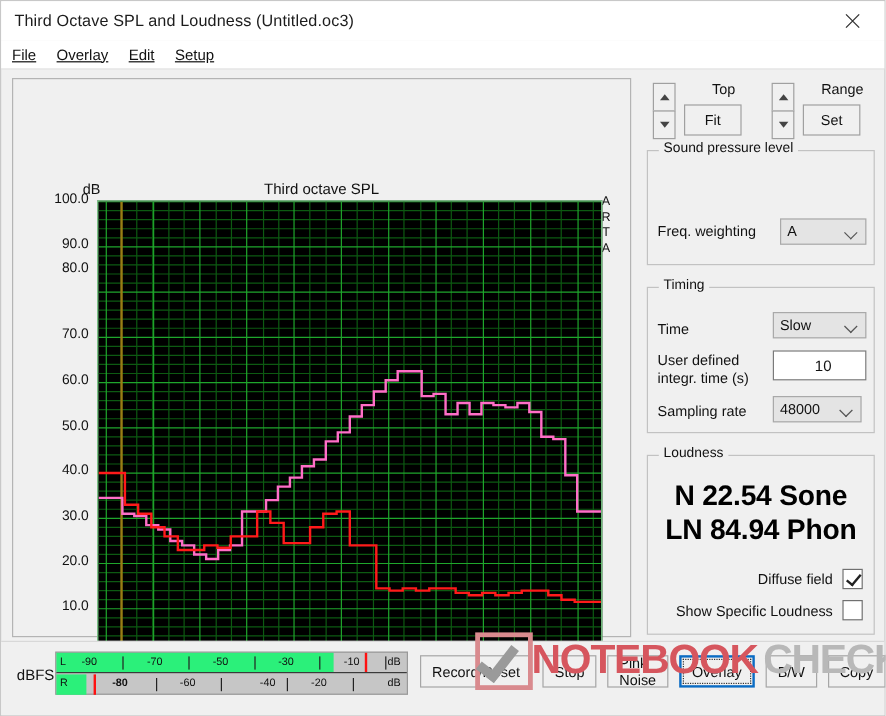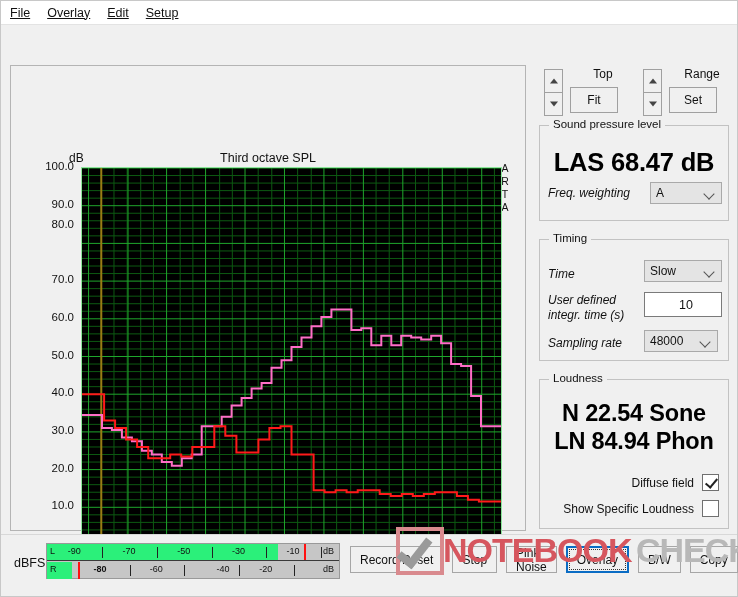--- a/index.html
+++ b/index.html
@@ -81,21 +81,21 @@
   }
   .grp-spl    { top:66px;  width:190px; height:96px; }
   .grp-timing { top:180px; width:190px; height:122px; }
   .grp-loud   { top:320px; width:190px; height:150px; }
 
   .bigval { text-align:center; font-size:25.5px; font-weight:bold; color:#000; letter-spacing:-.2px; }
   .spl-val { position:absolute; left:0; right:0; top:22px; }
   .ld1 { position:absolute; left:0; right:0; top:20px; font-size:23.5px; }
   .ld2 { position:absolute; left:0; right:0; top:48px; font-size:23.5px; }
 
-  .field-lbl { position:absolute; font-size:12px; color:#111; line-height:14px;font-style:italic; }
+  .field-lbl { position:absolute; font-size:12px; color:#111; line-height:14px; }
   .combo {
     position:absolute; height:22px; background:#e4e4e4; border:1px solid #a9a9a9;
     font-size:12px; color:#111; display:flex; align-items:center; padding-left:5px;
   }
   .combo .chev { position:absolute; right:7px; top:6px; width:9px; height:9px; }
   .combo .chev:before {
     content:""; position:absolute; left:0; top:1px; width:7px; height:7px;
     border-right:1.6px solid #555; border-bottom:1.6px solid #555; transform:rotate(45deg);
   }
   .textbox {
@@ -140,20 +140,29 @@
     transform:rotate(38deg);
   }
   .wm-t1 { position:absolute; left:47px; top:6px; font-size:34px; font-weight:bold; color:#d6565e; letter-spacing:-1px; }
   .wm-t2 { position:absolute; left:240px; top:6px; font-size:34px; font-weight:bold; color:#b8b8b8; letter-spacing:-1px; }
 </style>
 </head>
 <body>
 
 <div class="window">
 
+  <div class="titlebar">
+    <div class="title-text">Third Octave SPL and Loudness (Untitled.oc3)</div>
+    <div class="title-spacer"></div>
+    <div class="close-btn">
+      <svg width="13" height="13" viewBox="0 0 13 13">
+          <path d="M1 1 L12 12 M12 1 L1 12" stroke="#333" stroke-width="1.1" fill="none"></path>
+        </svg>
+    </div>
+  </div>
 
   <div class="menubar">
     <div class="menu-item"><u>File</u></div>
     <div class="menu-item"><u>Overlay</u></div>
     <div class="menu-item"><u>Edit</u></div>
     <div class="menu-item"><u>Setup</u></div>
   </div>
   <div class="menu-sep"></div>
 
   <div class="body-area">
@@ -315,21 +324,20 @@
                 <i></i>
               </b>
           </div>
           <div class="spin-lbl">Range</div>
           <div class="spin-btn">Set</div>
         </div>
       </div>
 
       <div class="group grp-spl">
         <div class="legend">Sound pressure level</div>
-        <div class="bigval spl-val">LAS 68.47 dB</div>
         <div class="field-lbl" style="left:8px; top:60px;">Freq. weighting</div>
         <div class="combo" style="left:110px; top:56px; width:72px;">
           <span>A</span>
           <span class="chev"></span>
         </div>
       </div>
 
       <div class="group grp-timing">
         <div class="legend">Timing</div>
         <div class="field-lbl" style="left:8px; top:27px;">Time</div>

